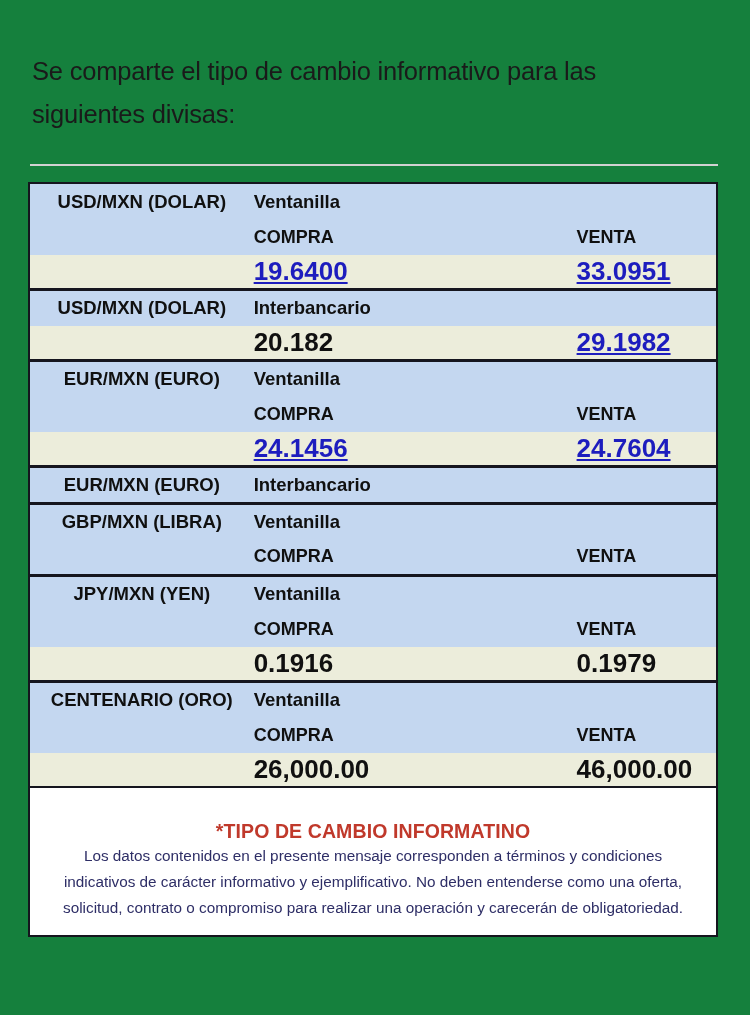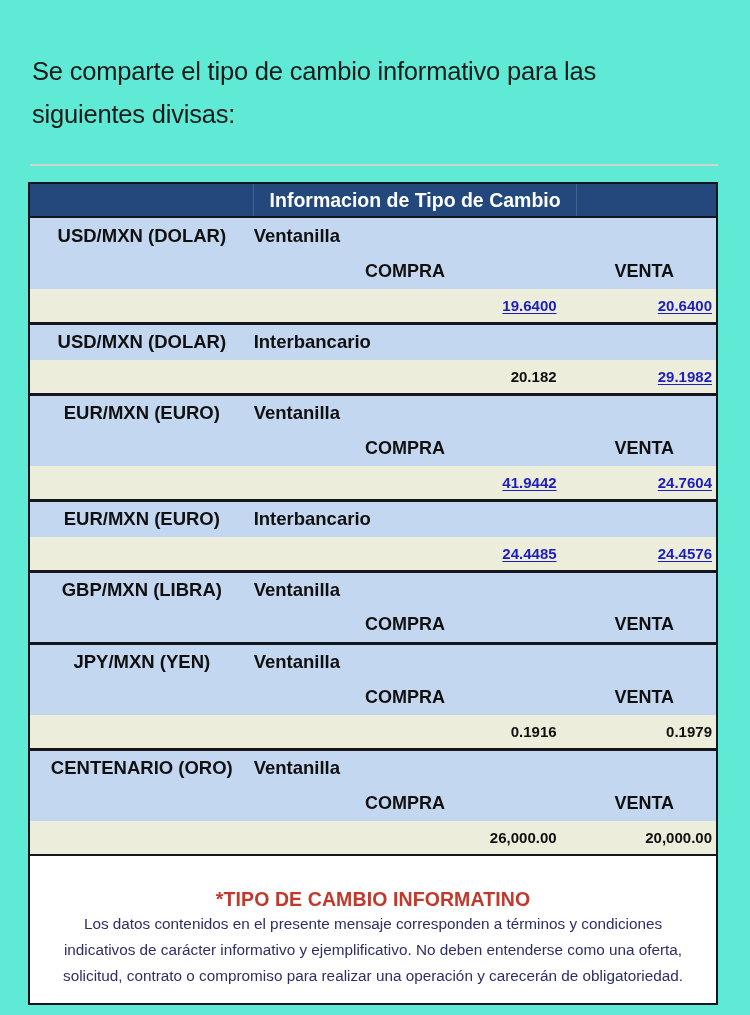--- a/index.html
+++ b/index.html
@@ -12,21 +12,21 @@
     background: #ffffff;
     font-family: "Liberation Sans", sans-serif;
     -webkit-font-smoothing: antialiased;
     overflow: hidden;
   }
 
   .page {
     position: relative;
     width: 750px;
     height: 1015px;
-    background: #5eead4;
+    background: #15803d;
     box-sizing: border-box;
     padding-left: 16px;
   }
 
   
   .intro {
     position: absolute;
     left: 32px;
     top: 50px;
     width: 672px;
@@ -107,30 +107,29 @@
   .cell-market {
     font-size: 18.5px;
     font-weight: bold;
     color: #101010;
     padding-right: 12px;
   }
   .cell-colhead {
     font-size: 18px;
     font-weight: bold;
     color: #101010;
-    text-align: center;
   }
   .cell-colhead.buy  { padding-right: 20px; }
   .cell-colhead.sell { padding-right: 4px; margin-top: 48px; }
 
   .cell-value {
-    font-size: 15px;
-    font-weight: bold;
-    color: #101010;
-    text-align: right;
+    font-size: 26px;
+    font-weight: bold;
+    color: #101010;
+    text-align: left;
   }
   .cell-value.buy  { padding-right: 20px; }
   .cell-value.sell { padding-right: 4px; }
 
   .cell-value.link {
     color: #1d1dbe;
     text-decoration: underline;
     text-underline-offset: 2px;
   }
 
@@ -164,39 +163,34 @@
 
   <div class="hrule"></div>
 
   <table class="fx-table">
     <colgroup>
       <col class="c1">
         <col class="c2">
         <col class="c3">
     </colgroup>
     <tbody id="fx-body">
-        <tr class="head-row">
-          <td class="hsep"></td>
-          <td class="hsep">Informacion de Tipo de Cambio</td>
-          <td></td>
-        </tr>
         <tr class="r-blue r-title">
           <td class="cell-pair">USD/MXN (DOLAR)</td>
           <td class="cell-market">Ventanilla</td>
           <td></td>
         </tr>
         <tr class="r-blue r-sub">
           <td></td>
           <td class="cell-colhead buy">COMPRA</td>
           <td class="cell-colhead sell">VENTA</td>
         </tr>
         <tr class="r-cream r-val">
           <td></td>
           <td class="cell-value buy link">19.6400</td>
-          <td class="cell-value sell link">20.6400</td>
+          <td class="cell-value sell link">33.0951</td>
         </tr>
         <tr class="r-blue r-title block-start">
           <td class="cell-pair">USD/MXN (DOLAR)</td>
           <td class="cell-market">Interbancario</td>
           <td></td>
         </tr>
         <tr class="r-cream r-val">
           <td></td>
           <td class="cell-value buy">20.182</td>
           <td class="cell-value sell link">29.1982</td>
@@ -206,33 +200,28 @@
           <td class="cell-market">Ventanilla</td>
           <td></td>
         </tr>
         <tr class="r-blue r-sub">
           <td></td>
           <td class="cell-colhead buy">COMPRA</td>
           <td class="cell-colhead sell">VENTA</td>
         </tr>
         <tr class="r-cream r-val">
           <td></td>
-          <td class="cell-value buy link">41.9442</td>
+          <td class="cell-value buy link">24.1456</td>
           <td class="cell-value sell link">24.7604</td>
         </tr>
         <tr class="r-blue r-title block-start">
           <td class="cell-pair">EUR/MXN (EURO)</td>
           <td class="cell-market">Interbancario</td>
           <td></td>
         </tr>
-        <tr class="r-cream r-val">
-          <td></td>
-          <td class="cell-value buy link">24.4485</td>
-          <td class="cell-value sell link">24.4576</td>
-        </tr>
         <tr class="r-blue r-title block-start">
           <td class="cell-pair">GBP/MXN (LIBRA)</td>
           <td class="cell-market">Ventanilla</td>
           <td></td>
         </tr>
         <tr class="r-blue r-sub">
           <td></td>
           <td class="cell-colhead buy">COMPRA</td>
           <td class="cell-colhead sell">VENTA</td>
         </tr>
@@ -257,21 +246,21 @@
           <td></td>
         </tr>
         <tr class="r-blue r-sub">
           <td></td>
           <td class="cell-colhead buy">COMPRA</td>
           <td class="cell-colhead sell">VENTA</td>
         </tr>
         <tr class="r-cream r-val">
           <td></td>
           <td class="cell-value buy">26,000.00</td>
-          <td class="cell-value sell">20,000.00</td>
+          <td class="cell-value sell">46,000.00</td>
         </tr>
         <tr class="note-row">
           <td colspan="3">
             <div class="note-title">*TIPO DE CAMBIO INFORMATINO</div>
             <div class="note-body">Los datos contenidos en el presente mensaje corresponden a términos y condiciones indicativos de carácter informativo y ejemplificativo. No deben entenderse como una oferta, solicitud, contrato o compromiso para realizar una operación y carecerán de obligatoriedad.</div>
           </td>
         </tr>
       </tbody>
   </table>
 

